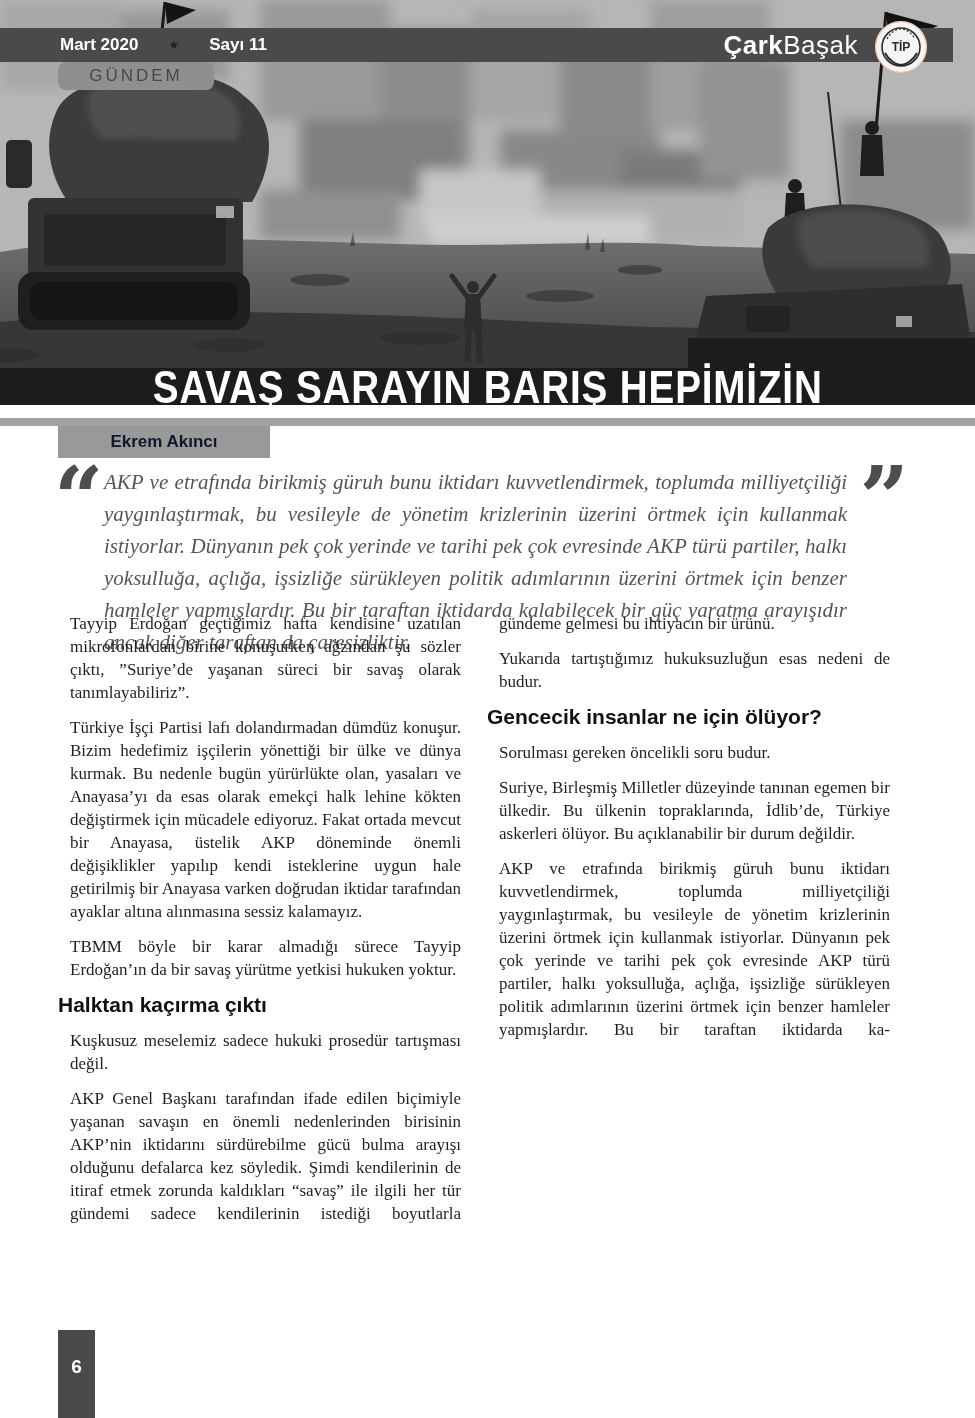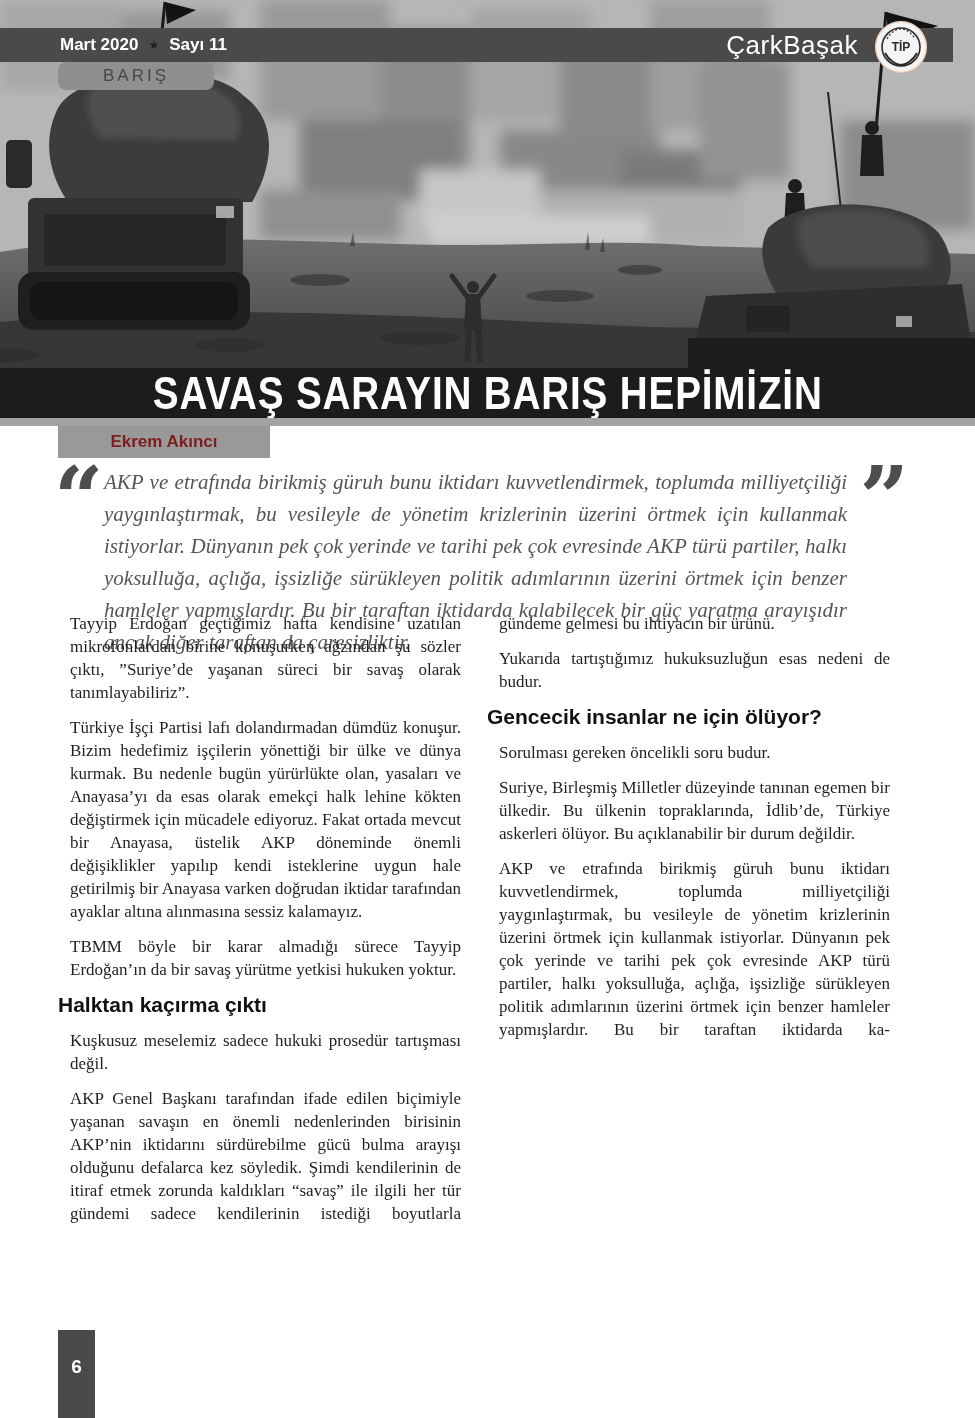--- a/index.html
+++ b/index.html
@@ -10,54 +10,54 @@
   }
   
   .photo{position:absolute;left:0;top:0;width:975px;height:368px;background:#b5b5b5;}
   .photo svg{display:block;width:100%;height:100%;}
   
   .topbar{
     position:absolute;left:0;top:28px;width:953px;height:34px;
     background:#4a4a4a;display:flex;align-items:center;
     font-family:"Liberation Sans","DejaVu Sans",sans-serif;
   }
-  .issue-info{margin-left:60px;color:#fff;font-weight:bold;font-size:17px;display:flex;align-items:center;}
+  .issue-info{margin-left:60px;color:#fff;font-weight:bold;font-size:17px;display:flex;align-items:center;gap:20px;}
   .issue-info .star{color:#1f1f1f;font-size:12px;margin:0 10px;}
   .brand{position:absolute;right:95px;top:0;height:34px;display:flex;align-items:center;color:#fff;font-size:26px;letter-spacing:.5px;}
-  .brand .b1{font-weight:normal;}
+  .brand .b1{font-weight:bold;}
   .brand .b2{font-weight:normal;}
   .logo{
     position:absolute;left:875px;top:21px;width:52px;height:52px;border-radius:50%;
     background:#f97316;box-shadow:0 0 0 1px #d7d7d7 inset;
   }
   .logo svg{display:block;width:52px;height:52px;}
   
   .section-tag{
     position:absolute;left:58px;top:62px;width:156px;height:28px;border-radius:8px;
     background:#8f8f8f;color:#474747;
     font-family:"Liberation Sans","DejaVu Sans",sans-serif;
     font-size:17px;letter-spacing:3px;display:flex;align-items:center;justify-content:center;
   }
   
   .headline-band{
-    position:absolute;left:0;top:368px;width:975px;height:50px;background:#1d1b1b;
+    position:absolute;left:0;top:368px;width:975px;height:37px;background:#1d1b1b;
     display:flex;align-items:center;justify-content:center;
   }
   .headline-text{
     color:#fff;font-family:"Liberation Sans","DejaVu Sans",sans-serif;
     font-weight:bold;font-size:46px;line-height:1;white-space:nowrap;
     transform:scaleX(.84);transform-origin:center;letter-spacing:1px;
   }
   .gray-strip{position:absolute;left:0;top:418px;width:975px;height:8px;background:#a3a3a3;}
   
   .author-box{
     position:absolute;left:58px;top:426px;width:212px;height:32px;background:#999999;
     display:flex;align-items:center;justify-content:center;
     font-family:"Liberation Sans","DejaVu Sans",sans-serif;
-    font-weight:bold;font-size:17px;color:#7f1d1d;
+    font-weight:bold;font-size:17px;color:#0f172a;
   }
   
   .quote-block{position:absolute;left:58px;top:466px;width:847px;}
   .qmark{
     position:absolute;font-family:"DejaVu Serif","Liberation Serif",serif;font-weight:bold;
     font-size:86px;line-height:.6;color:#4e4e4e;
   }
   .qmark.open{left:-4px;top:6px;}
   .qmark.close{right:-4px;top:6px;}
   .quote-text{
@@ -195,21 +195,21 @@
   <div class="logo">
     <svg viewBox="0 0 52 52">
       <circle cx="26" cy="26" r="25" fill="#f4f4f4"></circle>
       <circle cx="26" cy="26" r="19" fill="none" stroke="#2a2a2a" stroke-width="1.6"></circle>
       <path d="M10,32 C14,40 22,44 26,44 C30,44 38,40 42,32" fill="none" stroke="#2a2a2a" stroke-width="2"></path>
       <path d="M12,18 C16,11 21,8 26,8 C31,8 36,11 40,18" fill="none" stroke="#2a2a2a" stroke-width="1.2" stroke-dasharray="2 2"></path>
       <text x="26" y="30" text-anchor="middle" font-family="Liberation Sans, sans-serif" font-size="12" font-weight="bold" fill="#2a2a2a">TİP</text>
     </svg>
   </div>
 
-  <div class="section-tag">BARIŞ</div>
+  <div class="section-tag">GÜNDEM</div>
 
   <div class="headline-band">
     <div class="headline-text">SAVAŞ SARAYIN BARIŞ HEPİMİZİN</div>
   </div>
   <div class="gray-strip"></div>
 
   <div class="author-box">Ekrem Akıncı</div>
 
   <div class="quote-block">
     <span class="qmark open">“</span>

